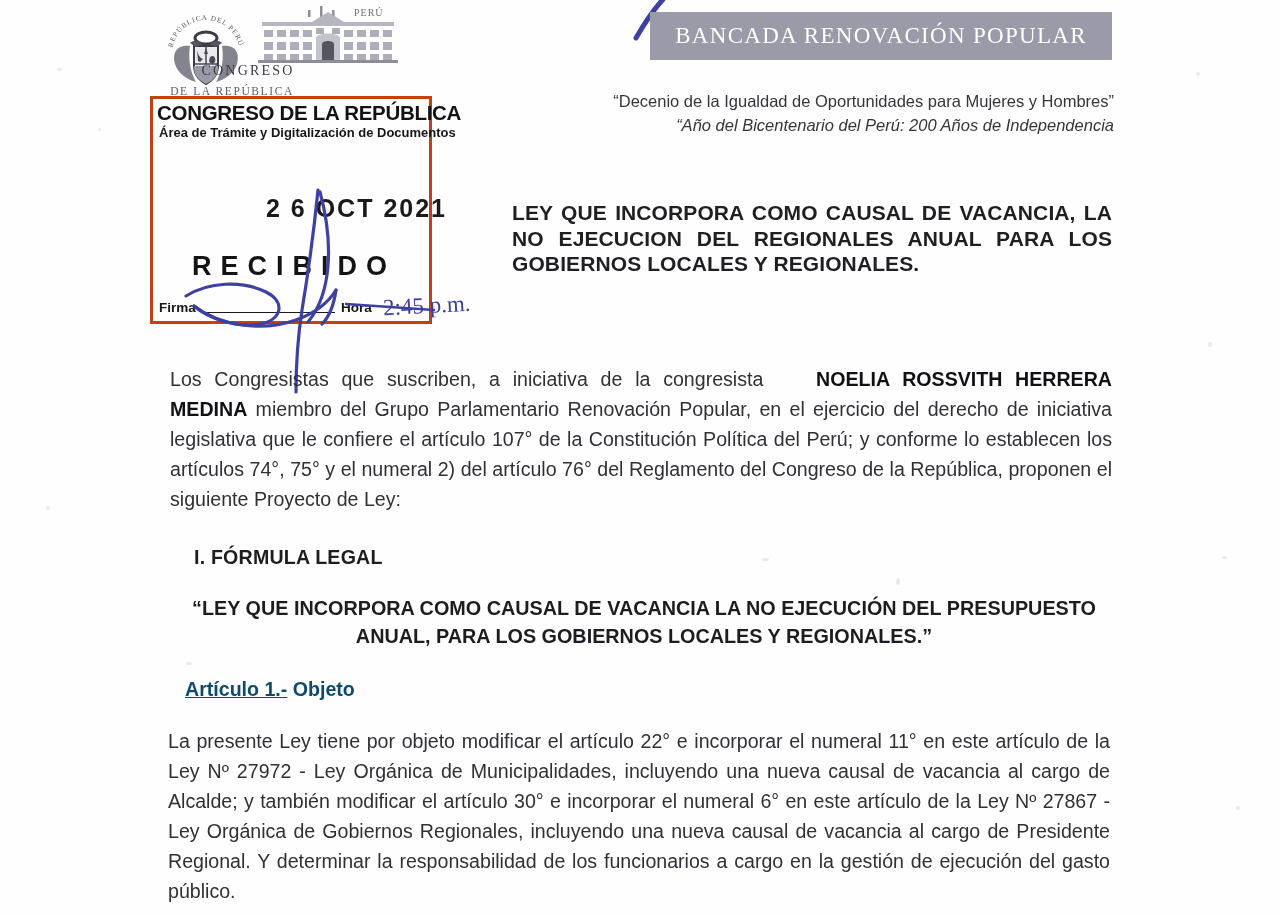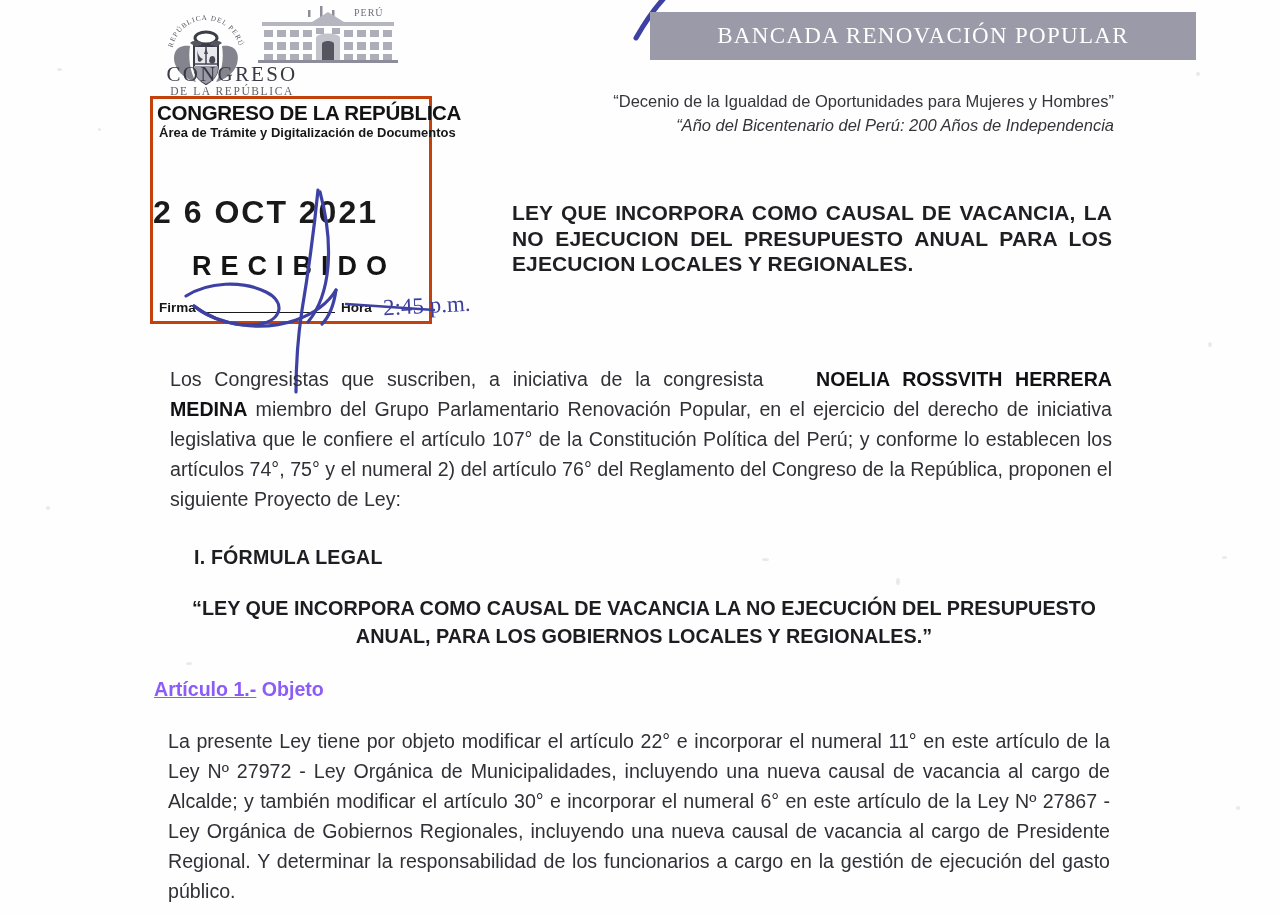--- a/index.html
+++ b/index.html
@@ -51,22 +51,22 @@
   }
   .logo-word {
     font-family: "Liberation Serif", serif;
     letter-spacing: 2.2px;
     color: #3a3a46;
     text-align: center;
     line-height: 1;
   }
   #logo-congreso {
     position: absolute;
-    left: 0; top: 62px; width: 144px;
-    font-size: 21px;
+    left: 16px; top: 62px; width: 144px;
+    font-size: 14px;
   }
   #logo-republica {
     position: absolute;
     left: 0; top: 84px; width: 144px;
     font-size: 11.5px;
     letter-spacing: 1.6px;
     opacity: .82;
   }
 
   
@@ -94,23 +94,23 @@
     left: 6px; top: 26px; right: 2px;
     font-size: 13.4px;
     font-weight: bold;
     color: #171717;
     white-space: nowrap;
     transform: scaleX(.97);
     transform-origin: left center;
   }
   #stamp-date {
     position: absolute;
-    left: 0; top: 95px; width: 282px;
-    text-align: left;
-    font-size: 32px;
+    left: 12px; top: 95px; width: 282px;
+    text-align: right;
+    font-size: 25px;
     font-weight: bold;
     letter-spacing: 2px;
     color: #1a1a1a;
   }
   #stamp-recibido {
     position: absolute;
     left: 0; top: 152px; width: 282px;
     text-align: center;
     font-size: 27px;
     font-weight: bold;
@@ -157,21 +157,21 @@
   .ink {
     position: absolute;
     pointer-events: none;
   }
 
   
   #bancada-banner {
     position: absolute;
     left: 650px;
     top: 12px;
-    width: 546px;
+    width: 462px;
     height: 48px;
     background: #9a9aa9;
   }
   #bancada-banner span {
     display: block;
     text-align: center;
     line-height: 48px;
     font-family: "Liberation Serif", serif;
     font-size: 23px;
     letter-spacing: 1.3px;
@@ -233,25 +233,25 @@
     width: 936px;
     font-size: 19.8px;
     font-weight: bold;
     line-height: 28px;
     text-align: center;
     color: #1c1c21;
   }
 
   #articulo-heading {
     position: absolute;
-    left: 154px;
+    left: 185px;
     top: 678px;
     font-size: 19.6px;
     font-weight: bold;
-    color: #8b5cf6;
+    color: #0c4a6e;
   }
   #articulo-heading .u { text-decoration: underline; }
 
   #articulo-body {
     position: absolute;
     left: 168px;
     top: 706px;
     width: 942px;
     font-size: 19.6px;
     line-height: 30px;
@@ -384,21 +384,21 @@
     <path d="M8,44 C16,30 26,14 40,0" fill="none" stroke="#3d41a3" stroke-width="5" stroke-linecap="round"></path>
   </svg>
 
   <div id="bancada-banner">
     <span>BANCADA RENOVACIÓN POPULAR</span>
   </div>
 
   <div class="header-motto" id="motto-1">“Decenio de la Igualdad de Oportunidades para Mujeres y Hombres”</div>
   <div class="header-motto" id="motto-2">“Año del Bicentenario del Perú: 200 Años de Independencia</div>
 
-  <div id="law-title">LEY QUE INCORPORA COMO CAUSAL DE VACANCIA, LA NO EJECUCION DEL PRESUPUESTO ANUAL PARA LOS EJECUCION LOCALES Y REGIONALES.</div>
+  <div id="law-title">LEY QUE INCORPORA COMO CAUSAL DE VACANCIA, LA NO EJECUCION DEL REGIONALES ANUAL PARA LOS GOBIERNOS LOCALES Y REGIONALES.</div>
 
   <p id="intro"><span>Los Congresistas que suscriben, a iniciativa de la congresista </span><b>NOELIA ROSSVITH HERRERA MEDINA</b><span> miembro del Grupo Parlamentario Renovación Popular, en el ejercicio del derecho de iniciativa legislativa que le confiere el artículo 107° de la Constitución Política del Perú; y conforme lo establecen los artículos 74°, 75° y el numeral 2) del artículo 76° del Reglamento del Congreso de la República, proponen el siguiente Proyecto de Ley:</span></p>
 
   <div id="section-heading">I.  FÓRMULA LEGAL</div>
 
   <div id="formula-quote">“LEY QUE INCORPORA COMO CAUSAL DE VACANCIA LA NO EJECUCIÓN DEL PRESUPUESTO ANUAL, PARA LOS GOBIERNOS LOCALES Y REGIONALES.”</div>
 
   <div id="articulo-heading"><span class="u">Artículo 1.-</span><span> Objeto</span></div>
 
   <p id="articulo-body">La presente Ley tiene por objeto modificar el artículo 22° e incorporar el numeral 11° en este artículo de la Ley Nº 27972 - Ley Orgánica de Municipalidades, incluyendo una nueva causal de vacancia al cargo de Alcalde; y también modificar el artículo 30° e incorporar el numeral 6° en este artículo de la Ley Nº 27867 - Ley Orgánica de Gobiernos Regionales, incluyendo una nueva causal de vacancia al cargo de Presidente Regional. Y determinar la responsabilidad de los funcionarios a cargo en la gestión de ejecución del gasto público.</p>

